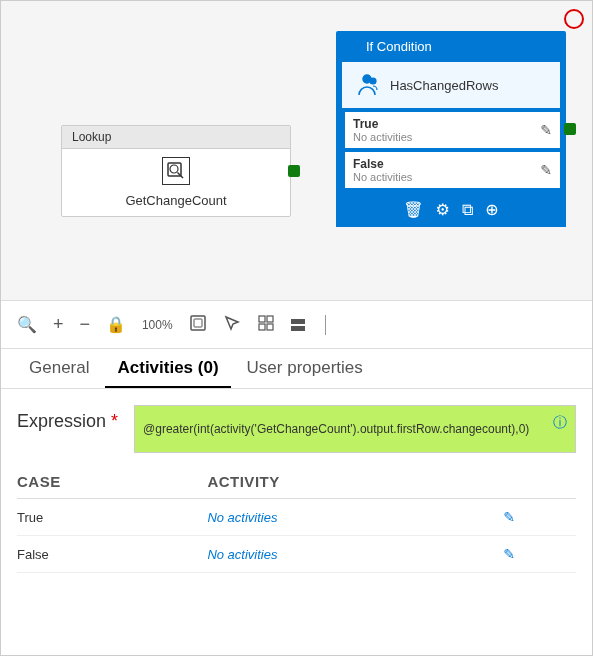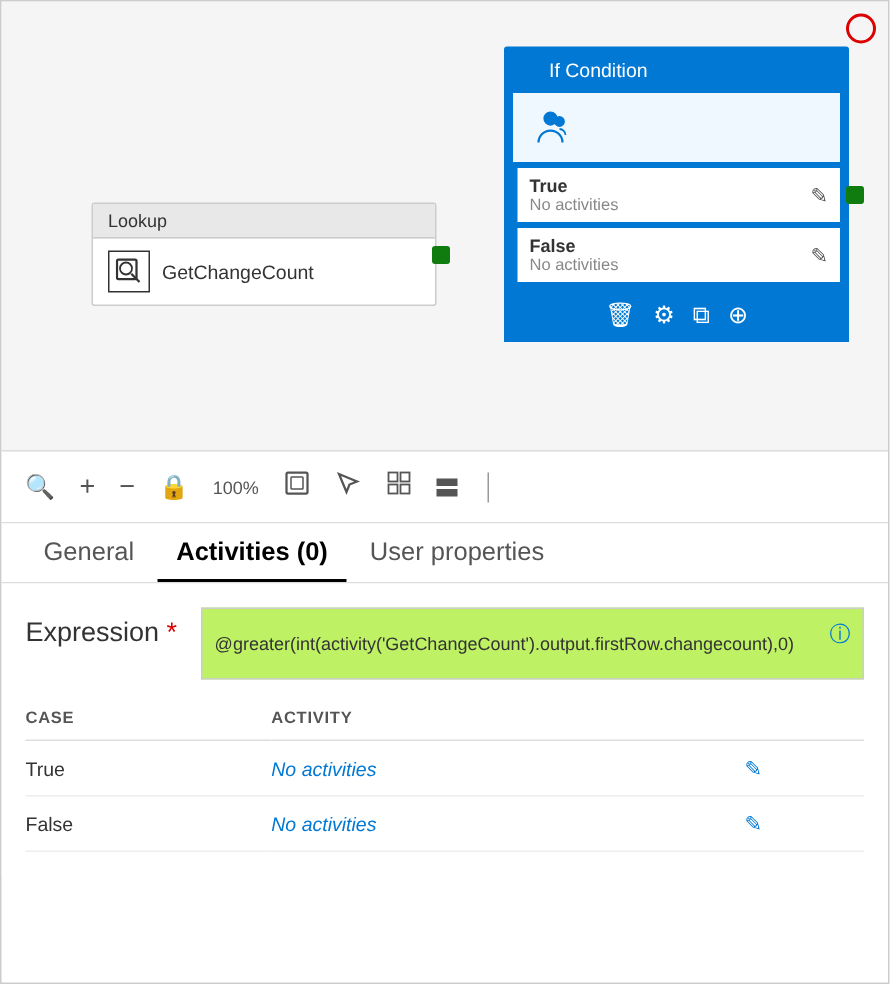--- a/index.html
+++ b/index.html
@@ -18,38 +18,39 @@
       height: 300px;
       background: #f5f5f5;
       position: relative;
       border-bottom: 1px solid #ddd;
     }
 
     
     .lookup-node {
       position: absolute;
       left: 60px;
-      top: 134px;
+      top: 124px;
       width: 230px;
       background: #fff;
       border: 1px solid #ccc;
       border-radius: 2px;
     }
     .lookup-header {
       background: #e8e8e8;
       padding: 4px 10px;
       font-size: 12px;
       color: #333;
       border-bottom: 1px solid #ccc;
     }
     .lookup-body {
       display: flex;
       align-items: center;
       padding: 8px 10px;
       gap: 8px;
+      flex-direction: column;
     }
     .lookup-icon {
       width: 28px;
       height: 28px;
       border: 1.5px solid #333;
       display: flex;
       align-items: center;
       justify-content: center;
       font-size: 14px;
       color: #333;
@@ -265,21 +266,21 @@
       color: #0078d4;
       font-size: 14px;
     }
 
     
     .case-table {
       width: 100%;
       border-collapse: collapse;
     }
     .case-table th {
-      font-size: 11px;
+      font-size: 15px;
       font-weight: 700;
       color: #555;
       text-align: left;
       padding: 4px 8px 8px 0;
       border-bottom: 1px solid #ddd;
       letter-spacing: 0.5px;
     }
     .case-table td {
       padding: 10px 8px 10px 0;
       font-size: 13px;
@@ -330,20 +331,21 @@
     </div>
     <div class="if-body">
       <div class="if-icon">
         <svg width="28" height="28" viewBox="0 0 28 28" fill="none">
           <circle cx="14" cy="8" r="4" stroke="#0078d4" stroke-width="1.5" fill="#0078d4"></circle>
           <path d="M6 24c0-4.4 3.6-8 8-8s8 3.6 8 8" stroke="#0078d4" stroke-width="1.5" fill="none"></path>
           <circle cx="20" cy="10" r="3" stroke="#0078d4" stroke-width="1.2" fill="#0078d4"></circle>
           <path d="M20 15c2.2 0 4 1.8 4 4" stroke="#0078d4" stroke-width="1.2" fill="none"></path>
         </svg>
       </div>
+      <span class="if-activity-name">HasChangedRows</span>
     </div>
 
     <div class="if-branch">
       <div class="if-branch-info">
         <div class="if-branch-label">True</div>
         <div class="if-branch-sub">No activities</div>
       </div>
       <span class="if-branch-edit">✎</span>
     </div>
 

